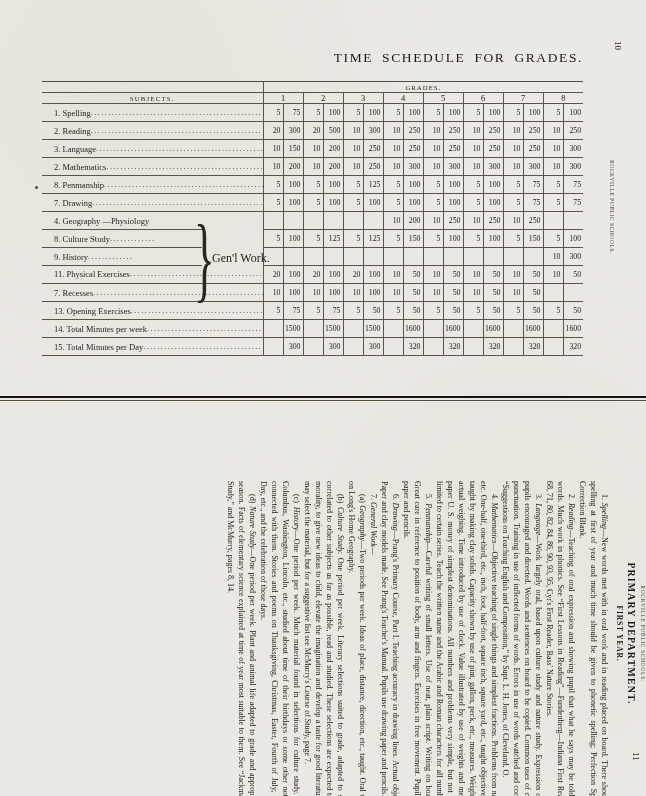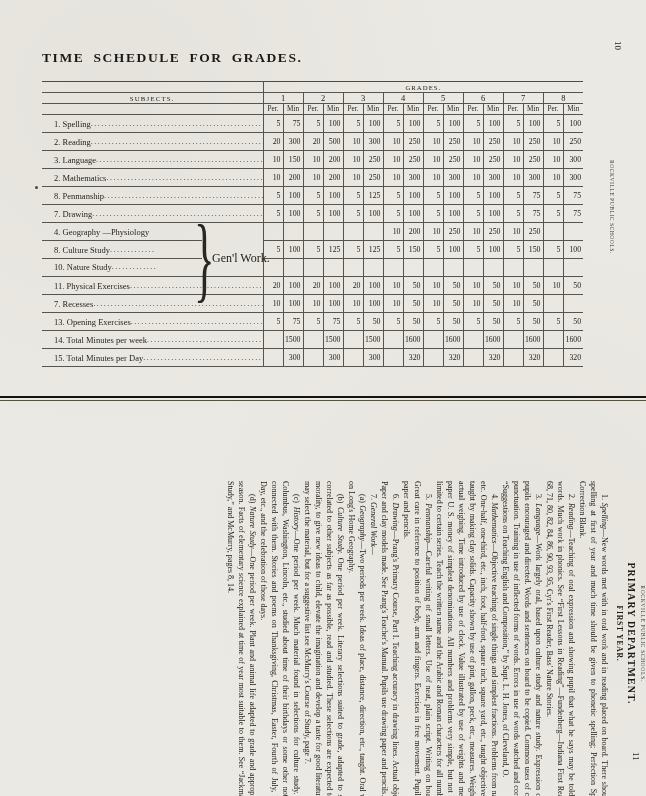--- a/index.html
+++ b/index.html
@@ -11,21 +11,21 @@
     position:relative;
   }
   .scan{position:absolute;inset:0;
     background:
       radial-gradient(circle at 18% 12%, rgba(120,110,95,.05), transparent 40%),
       radial-gradient(circle at 80% 70%, rgba(120,110,95,.04), transparent 45%),
       #ebe9e3;}
   
   .page10{position:absolute;top:0;left:0;width:646px;height:397px;}
   .t-title{position:absolute;top:50px;left:42px;width:541px;margin:0;
-    text-align:left;font-weight:bold;font-size:13.5px;letter-spacing:1.6px;word-spacing:4px;color:#1c1915;}
+    text-align:right;font-weight:normal;font-size:13.5px;letter-spacing:1.6px;word-spacing:4px;color:#1c1915;}
   .tablewrap{position:absolute;top:81px;left:42px;width:541px;}
   table{border-collapse:collapse;table-layout:fixed;width:541px;border-top:1.5px solid #4e4a42;}
   col.csub{width:221px;} col.cg{width:20px;}
   th,td{border-bottom:1px solid #59544b;padding:0;font-weight:normal;}
   thead tr{height:11px;}
   tbody tr{height:18px;}
   .gcell{border-left:1px solid #59544b;}
   .grades-span{font-size:6.8px;letter-spacing:1px;text-align:center;color:#2a2620;}
   .subj{font-size:6.8px;letter-spacing:1.2px;text-align:center;color:#2a2620;}
   .gnum{font-size:8.5px;text-align:center;color:#1f1b16;}
@@ -100,39 +100,20 @@
   <td class="subj">SUBJECTS.</td>
               <th class="gcell gnum" colspan="2">1</th>
               <th class="gcell gnum" colspan="2">2</th>
               <th class="gcell gnum" colspan="2">3</th>
               <th class="gcell gnum" colspan="2">4</th>
               <th class="gcell gnum" colspan="2">5</th>
               <th class="gcell gnum" colspan="2">6</th>
               <th class="gcell gnum" colspan="2">7</th>
               <th class="gcell gnum" colspan="2">8</th>
             </tr>
-            <tr>
-  <td></td>
-              <th class="gcell pm">Per.</th>
-              <th class="gcell pm">Min</th>
-              <th class="gcell pm">Per.</th>
-              <th class="gcell pm">Min</th>
-              <th class="gcell pm">Per.</th>
-              <th class="gcell pm">Min</th>
-              <th class="gcell pm">Per.</th>
-              <th class="gcell pm">Min</th>
-              <th class="gcell pm">Per.</th>
-              <th class="gcell pm">Min</th>
-              <th class="gcell pm">Per.</th>
-              <th class="gcell pm">Min</th>
-              <th class="gcell pm">Per.</th>
-              <th class="gcell pm">Min</th>
-              <th class="gcell pm">Per.</th>
-              <th class="gcell pm">Min</th>
-            </tr>
           </thead>
         <tbody id="sched-body">
             <tr>
     <td class="lab">
       <div class="labflex">
                   <span>1. Spelling</span>
                   <span class="dots"></span>
                 </div>
     </td>
               <td class="gcell num">5</td>
@@ -313,42 +294,42 @@
               <td class="gcell num">5</td>
               <td class="gcell num">100</td>
               <td class="gcell num">5</td>
               <td class="gcell num">100</td>
               <td class="gcell num">5</td>
               <td class="gcell num">150</td>
               <td class="gcell num">5</td>
               <td class="gcell num">100</td>
             </tr>
             <tr>
-    <td class="lab shortlab">
+    <td class="lab shortlab shortrule">
       <div class="labflex short">
-                  <span>10. Nature Study</span>
+                  <span>9. History</span>
                   <span class="dots "></span>
                 </div>
     </td>
               <td class="gcell num"></td>
               <td class="gcell num"></td>
               <td class="gcell num"></td>
               <td class="gcell num"></td>
               <td class="gcell num"></td>
               <td class="gcell num"></td>
               <td class="gcell num"></td>
               <td class="gcell num"></td>
               <td class="gcell num"></td>
               <td class="gcell num"></td>
               <td class="gcell num"></td>
               <td class="gcell num"></td>
               <td class="gcell num"></td>
               <td class="gcell num"></td>
-              <td class="gcell num"></td>
-              <td class="gcell num"></td>
+              <td class="gcell num">10</td>
+              <td class="gcell num">300</td>
             </tr>
             <tr>
     <td class="lab">
       <div class="labflex">
                   <span>11. Physical Exercises</span>
                   <span class="dots"></span>
                 </div>
     </td>
               <td class="gcell num">20</td>
               <td class="gcell num">100</td>

